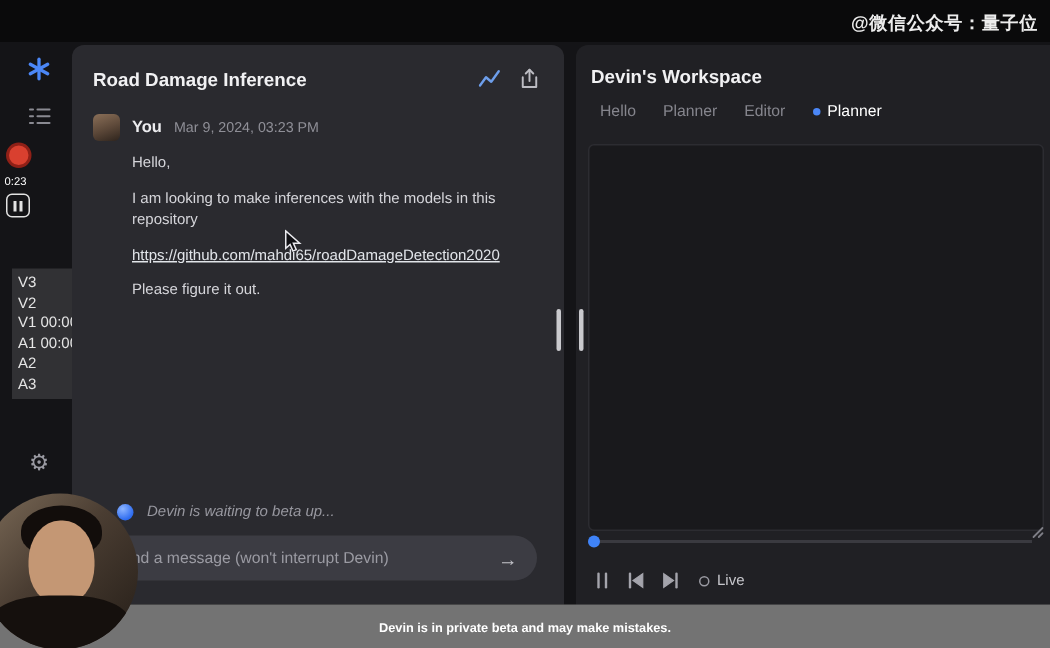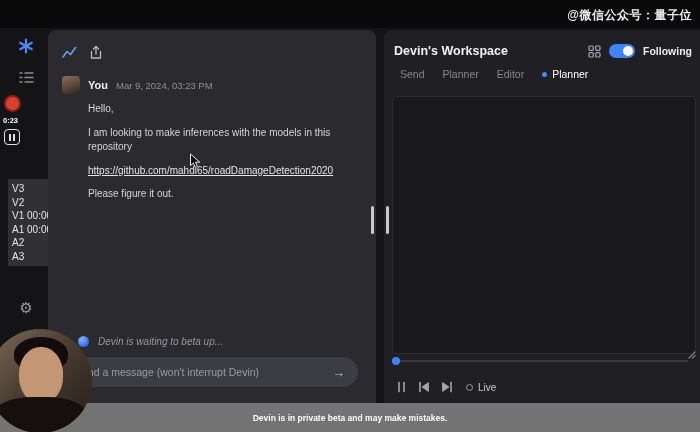--- a/index.html
+++ b/index.html
@@ -12,21 +12,21 @@
 
   
   .sb-icon{position:absolute;display:flex;align-items:center;justify-content:center;}
   .sb-logo{left:18px;top:38px;width:16px;height:16px;}
   .sb-list{left:18px;top:70px;width:16px;height:14px;}
   .sb-gear{left:17px;top:299px;width:18px;height:18px;color:#9a9aa2;font-size:15px;}
 
   
   .rec-btn{position:absolute;left:4px;top:95px;width:17px;height:17px;border-radius:50%;
            background:#d9402f;border:2px solid #8f2017;box-sizing:border-box;}
-  .rec-time{position:absolute;left:3px;top:116px;color:#fff;font-size:7.5px;font-weight:bold;}
+  .rec-time{position:absolute;left:3px;top:116px;color:#fff;font-size:7.5px;font-weight:normal;}
   .rec-pause{position:absolute;left:4px;top:129px;width:16px;height:16px;border:1.5px solid #e2e2e2;
              border-radius:4px;box-sizing:border-box;display:flex;align-items:center;justify-content:center;gap:2px;}
   .rec-pause .pb{width:2px;height:7px;background:#e2e2e2;}
 
   
   .tracks{position:absolute;left:8px;top:179px;width:80px;background:rgba(72,72,76,.55);
           padding:3px 4px;color:#e6e6e6;font-size:10px;line-height:13.5px;}
 
   
   .chat-panel{position:absolute;left:48px;top:30px;width:328px;height:373px;background:#2a2a2f;
@@ -136,20 +136,21 @@
     <div>V3</div>
     <div>V2</div>
     <div>V1 00:00:23:14</div>
     <div>A1 00:00:23:14</div>
     <div>A2</div>
     <div>A3</div>
   </div>
 
   <div class="chat-panel">
     <div class="chat-header">
+      <div class="chat-title">Road Damage Inference</div>
       <div class="chat-header-icons">
         <svg width="15" height="13" viewBox="0 0 15 13">
           <polyline points="1,11 5,5.5 8.5,8.5 13.5,1.5" fill="none" stroke="#6d9eeb" stroke-width="1.6" stroke-linecap="round" stroke-linejoin="round"></polyline>
         </svg>
         <svg width="14" height="15" viewBox="0 0 14 15">
           <g fill="none" stroke="#bcbcc3" stroke-width="1.3" stroke-linecap="round" stroke-linejoin="round">
             <path d="M2.5 6.5 L2.5 13 L11.5 13 L11.5 6.5"></path>
             <line x1="7" y1="9" x2="7" y2="1.5"></line>
             <polyline points="4.5,4 7,1.5 9.5,4"></polyline>
           </g>
@@ -180,38 +181,24 @@
       <input class="chat-input" type="text" placeholder="Send a message (won't interrupt Devin)" style="">
       <span class="send-arrow">→</span>
     </div>
 
     <div class="scroll-thumb chat-scroll"></div>
   </div>
 
   <div class="ws-panel">
     <div class="ws-header">
       <div class="ws-title">Devin's Workspace</div>
-      <div class="ws-header-right">
-        <svg width="13" height="13" viewBox="0 0 13 13">
-          <g fill="none" stroke="#a6a6ad" stroke-width="1.2">
-            <rect x="1" y="1" width="4.3" height="4.3" rx="1"></rect>
-            <rect x="7.7" y="1" width="4.3" height="4.3" rx="1"></rect>
-            <rect x="1" y="7.7" width="4.3" height="4.3" rx="1"></rect>
-            <rect x="7.7" y="7.7" width="4.3" height="4.3" rx="1"></rect>
-          </g>
-        </svg>
-        <div class="toggle">
-          <div class="toggle-knob"></div>
-        </div>
-        <span class="following-label">Following</span>
-      </div>
     </div>
 
     <div class="tabs">
-      <span class="tab">Send</span>
+      <span class="tab">Hello</span>
       <span class="tab">Planner</span>
       <span class="tab">Editor</span>
       <span class="tab active">
         <span class="tab-dot"></span>
         <span>Planner</span>
       </span>
     </div>
 
     <div class="ws-content"></div>
 

